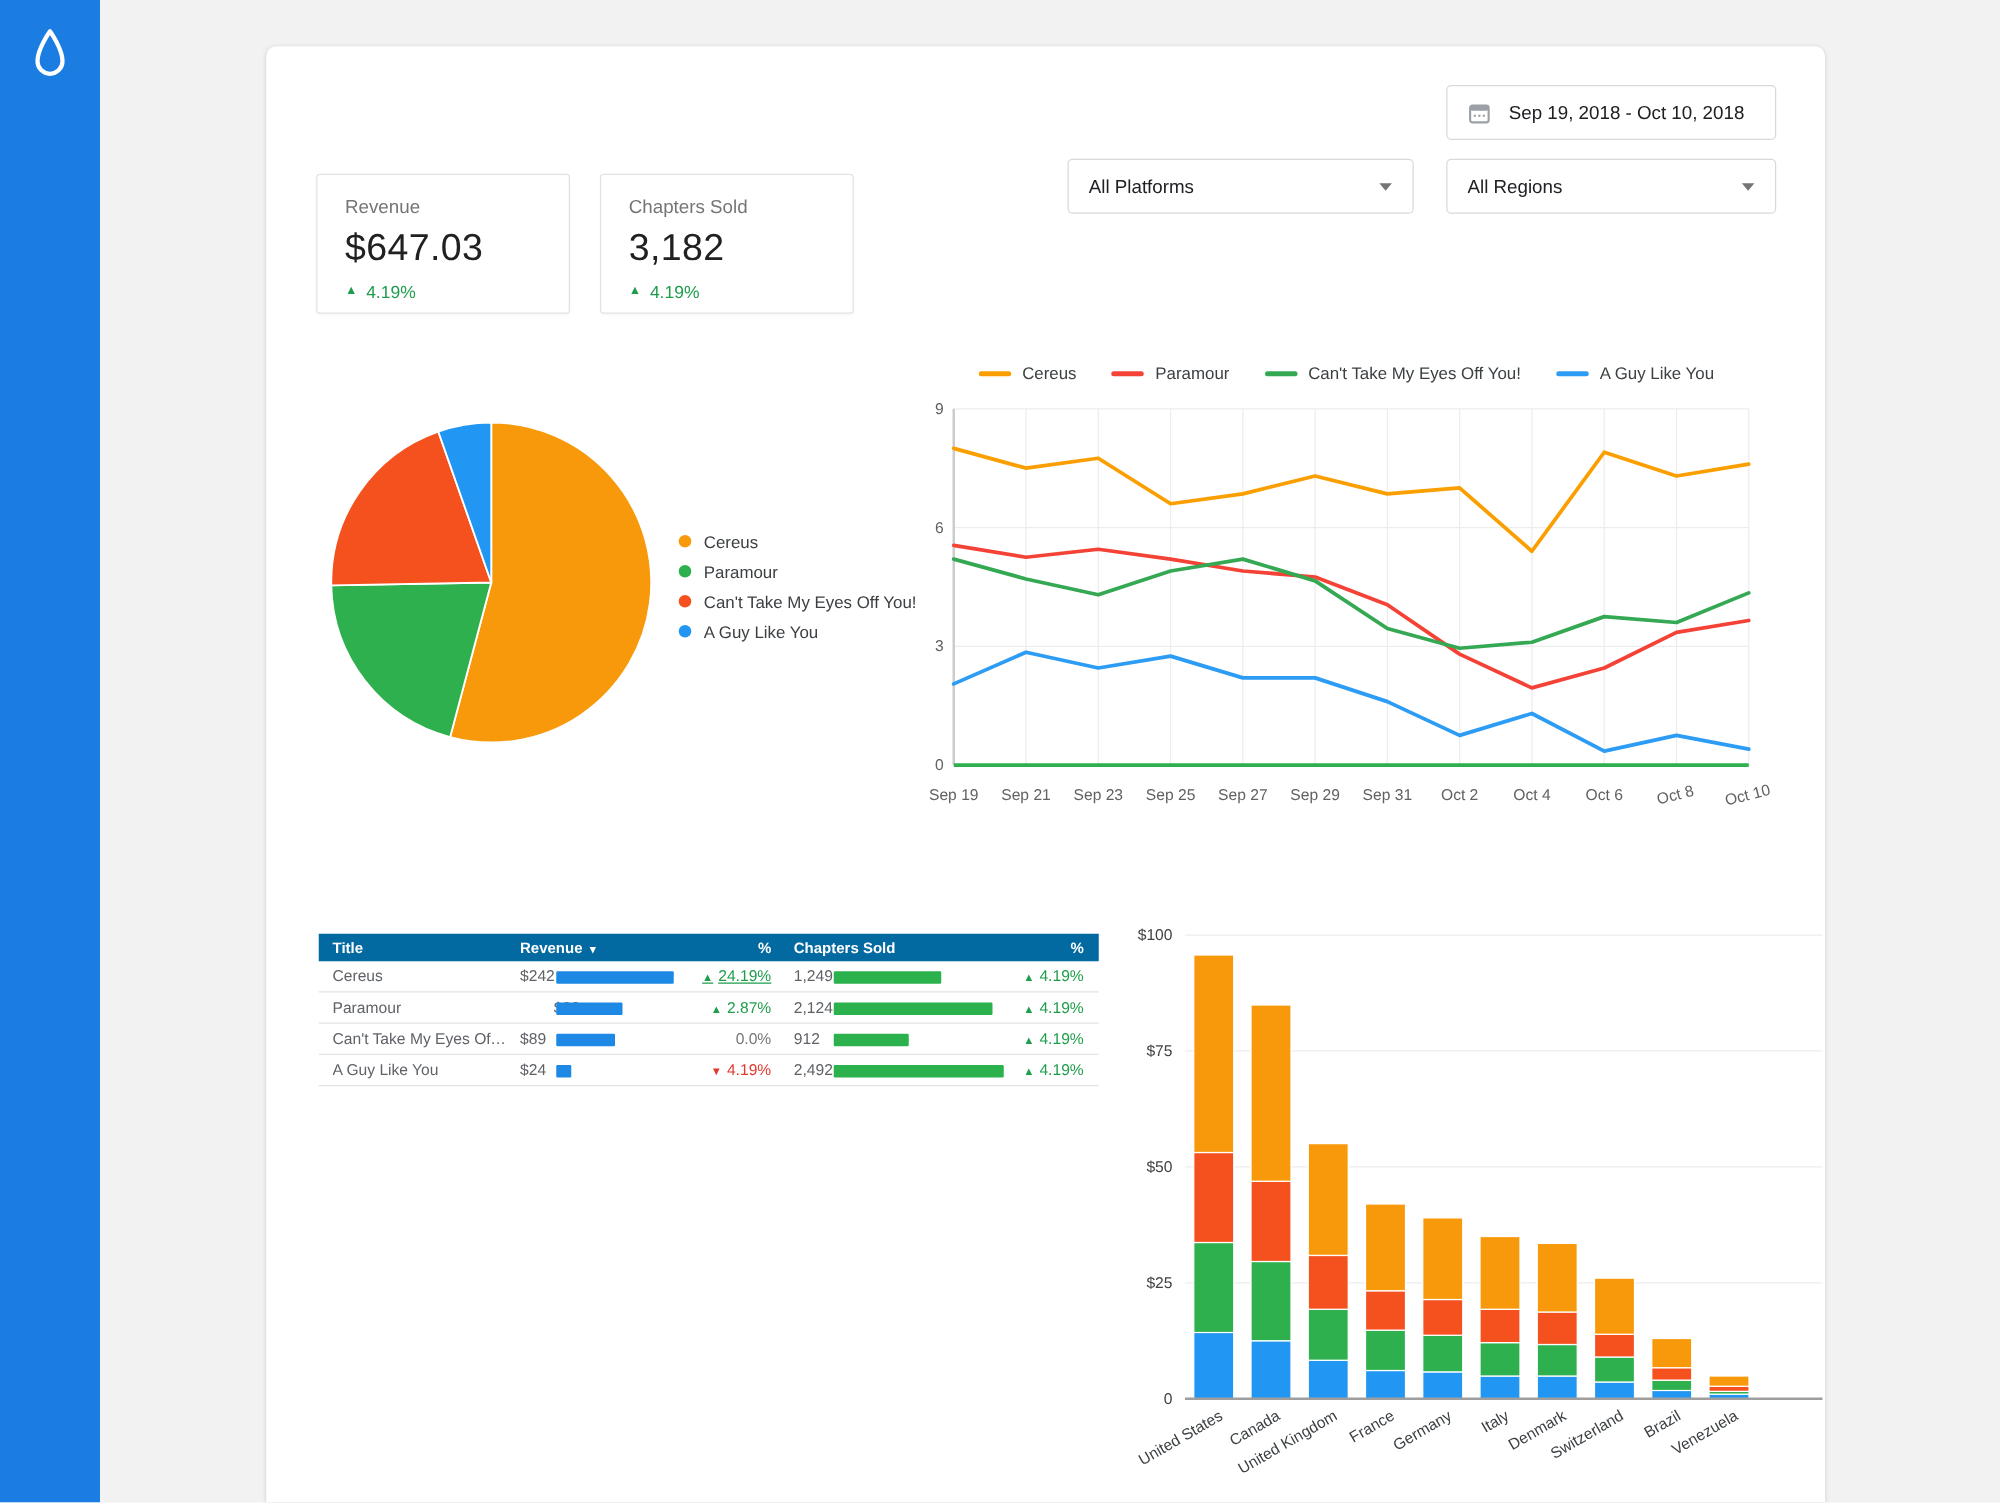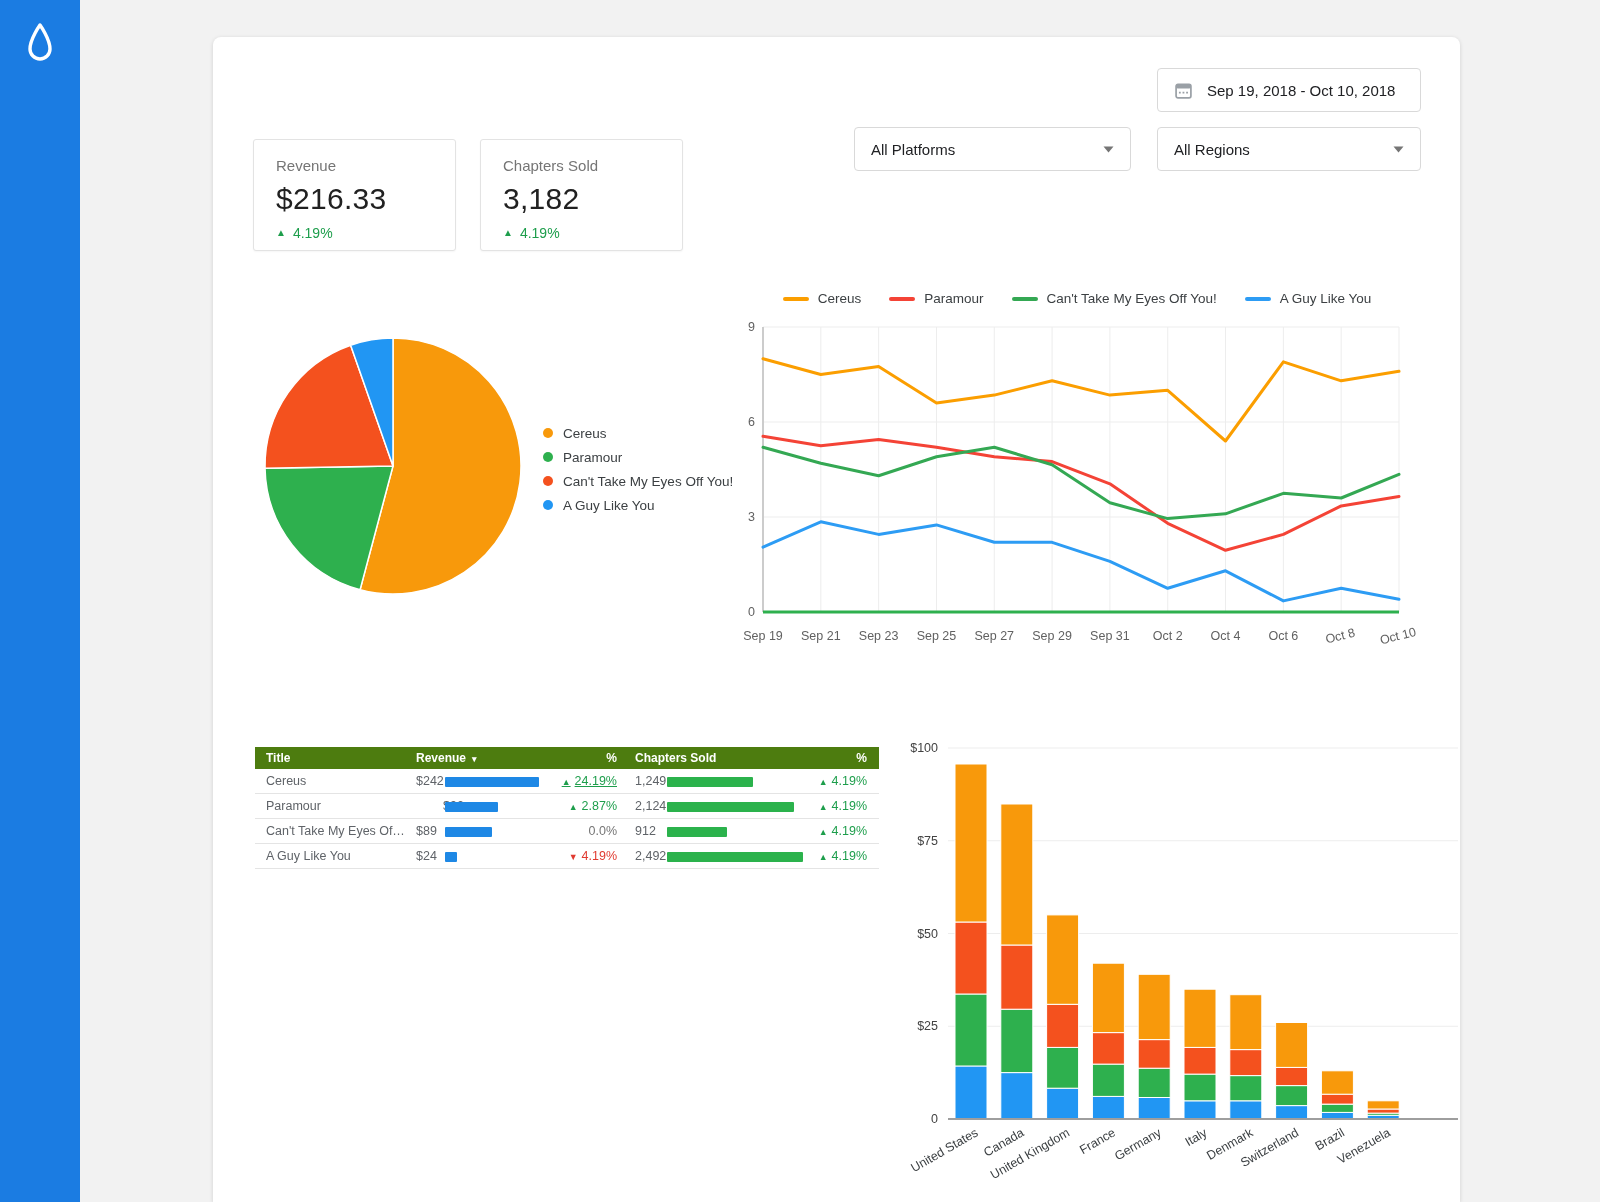--- a/index.html
+++ b/index.html
@@ -51,21 +51,21 @@
   .pie-legend-item .dot { width:10px; height:10px; border-radius:50%; margin-right:10px; flex:none; }
   .pie-legend-item .lbl { font-size:13.5px; color:#3c4043; white-space:nowrap; }
   .line-legend { display:flex; justify-content:center; align-items:center; gap:28px; }
   .line-legend-item { display:flex; align-items:center; cursor:pointer; }
   .line-legend-item .swatch { width:26px; height:4px; border-radius:2px; margin-right:9px; flex:none; }
   .line-legend-item .lbl { font-size:13.5px; color:#3c4043; white-space:nowrap; }
 
   
   .tbl { width:624px; font-size:12.5px; }
   .tbl-header {
-    position:relative; height:22px; background:#4d7c0f; color:#fff; font-weight:bold;
+    position:relative; height:22px; background:#0369a1; color:#fff; font-weight:bold;
     font-size:12px; line-height:22px;
   }
   .tbl-row { position:relative; height:25px; line-height:25px; border-bottom:1px solid #e4e4e4; color:#5f6368; }
   .tc { position:absolute; top:0; height:100%; white-space:nowrap; }
   .tc.right { text-align:right; }
   .hbar { position:absolute; top:7.5px; height:10px; border-radius:1px; }
   .pct-up { color:#1e9e4c; }
   .pct-down { color:#e03a30; }
   .pct-flat { color:#757575; }
   .pct-arrow { font-size:9px; margin-right:4px; }
@@ -106,21 +106,21 @@
 
   <div class="abs filter" style="left:641px; top:90px; width:277px;">
     <span class="flabel">All Platforms</span>
     <svg class="caret" width="11" height="7" viewBox="0 0 11 7">
       <path d="M0.5 0.5 L10.5 0.5 L5.5 6.5 Z" fill="#757575"></path>
     </svg>
   </div>
 
   <div class="abs kpi" style="left:40px; top:102px;">
     <div class="kpi-label">Revenue</div>
-    <div class="kpi-value">$216.33</div>
+    <div class="kpi-value">$647.03</div>
     <div class="kpi-delta up">
       <span class="tri">▲</span>
       <span>4.19%</span>
     </div>
   </div>
 
   <div class="abs kpi" style="left:267px; top:102px;">
     <div class="kpi-label">Chapters Sold</div>
     <div class="kpi-value">3,182</div>
     <div class="kpi-delta up">

